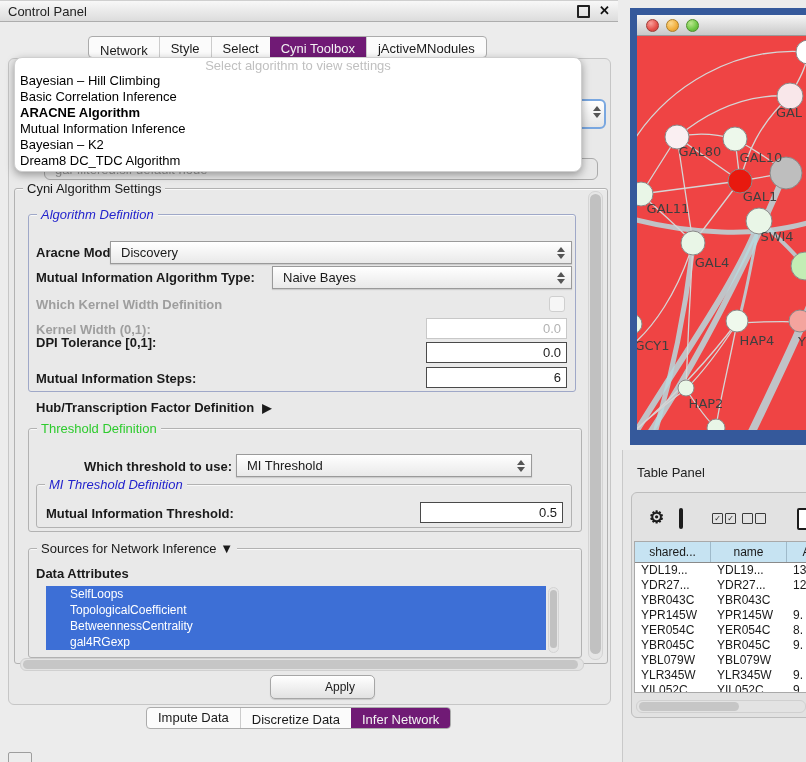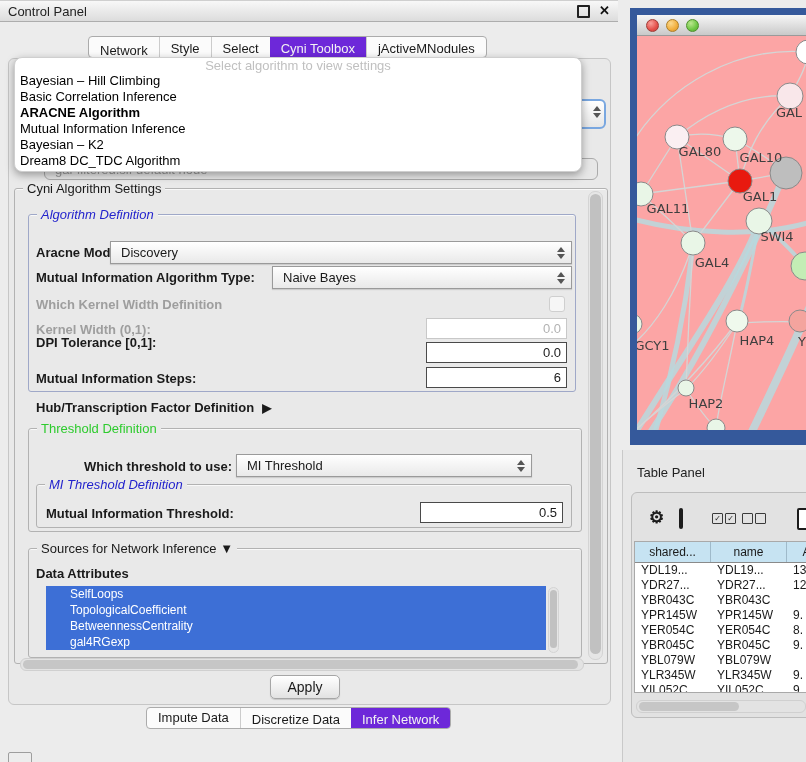--- a/index.html
+++ b/index.html
@@ -10,21 +10,21 @@
   .titlebar{left:0;top:8;width:618px;height:22px;
     background:linear-gradient(#F8F8F8,#DCDCDC);border-top:1px solid #CFCFCF;
     border-bottom:1px solid #ADADAD;display:flex;align-items:center;padding:0 8px;box-sizing:border-box;}
   .titlebar .t{font-size:13px;color:#222;}
   .win-icons{margin-left:auto;display:flex;align-items:center;gap:9px;}
   .float-ico{width:9px;height:9px;border:2px solid #222;border-radius:1px;}
   .close-ico{font-size:13px;font-weight:bold;color:#111;line-height:12px;}
   .tabbar{display:flex;border:1px solid #ABABAB;border-radius:4px;overflow:hidden;background:#FBFBFB;height:22px;box-sizing:border-box;}
   .tab{padding:2px 11px 0 11px;font-size:13px;color:#1a1a1a;border-left:1px solid #CCC;display:flex;align-items:center;gap:4px;}
   .tab:first-child{border-left:none;flex-direction:column;}
-  .tab.active{background:#6d28d9;color:#F3F3F3;border-left:none;justify-content:center;}
+  .tab.active{background:#701a75;color:#F3F3F3;border-left:none;justify-content:center;}
   .panel{left:8px;top:58px;width:601px;height:645px;background:#E9E9E9;
     border:1px solid #C6C6C6;border-radius:6px;}
   
   .dropdown{left:14px;top:57px;width:566px;height:113px;background:#FFFFFF;
     border:1px solid #CFCFCF;border-radius:8px;box-shadow:0 3px 8px rgba(0,0,0,0.35);
     z-index:30;overflow:hidden;}
   .dd-ph{height:15px;text-align:center;color:#C0C0C0;font-size:13px;line-height:15px;}
   .dd-item{height:16px;line-height:16px;font-size:13px;padding-left:5px;color:#000;}
   .dd-item.sel{font-weight:bold;}
   
@@ -50,31 +50,31 @@
   .tfield.dis{border:1px solid #C8C8C8;color:#B2B2B2;}
   .cb{position:absolute;width:14px;height:14px;border:1px solid #CFCFCF;border-radius:3px;background:#F6F6F6;}
   .arrow-r{display:inline-block;margin-left:8px;font-size:12px;}
   .list{left:46px;top:586px;width:500px;}
   .list-item{height:16px;line-height:16px;background:#3D6FD6;color:#FFF;font-size:12px;padding-left:24px;}
   .vtrack{background:#E6E6E6;border:1px solid #D4D4D4;border-radius:7px;}
   .vthumb{position:absolute;left:1px;right:1px;background:#C1C1C1;border-radius:6px;}
   .htrack{background:#E3E3E3;border:1px solid #D0D0D0;border-radius:6px;}
   .hthumb{position:absolute;top:1px;bottom:1px;background:#C6C6C6;border-radius:5px;}
   .btn{border:1px solid #A6A6A6;border-radius:5px;background:linear-gradient(#FFFFFF,#E2E2E2);
-    font-size:14px;display:flex;align-items:center;justify-content:center;box-shadow:0 1px 1px rgba(0,0,0,.15);}
+    font-size:12px;display:flex;align-items:center;justify-content:center;box-shadow:0 1px 1px rgba(0,0,0,.15);padding-left:35px;}
   
   .netwin{left:630px;top:8px;width:176px;height:437px;box-sizing:border-box;
     border:7px solid #35599B;border-right:none;border-bottom:16px solid #35599B;background:#FFF;}
   .net-titlebar{height:20px;background:linear-gradient(#F6F6F6,#C9C9C9);border-bottom:1px solid #9A9A9A;
     display:flex;align-items:center;padding-left:9px;gap:7px;}
   .light{width:13px;height:13px;border-radius:50%;box-sizing:border-box;}
   .light.red{background:radial-gradient(circle at 35% 30%,#F9A09A,#E4504A 60%,#C63C38);border:1px solid #9E3B36;}
   .light.yellow{background:radial-gradient(circle at 35% 30%,#FBD98E,#F1AE3D 60%,#D2912C);border:1px solid #AD7E27;}
   .light.green{background:radial-gradient(circle at 35% 30%,#BCE78F,#6DC643 60%,#57A532);border:1px solid #4D8F2C;}
-  .canvas{position:relative;width:169px;height:394px;background:#fca5a5;overflow:hidden;}
+  .canvas{position:relative;width:169px;height:394px;background:#ef4444;overflow:hidden;}
   
   .tp-strip{left:622px;top:450px;width:184px;height:312px;background:#E7E7E7;border-left:1px solid #C9C9C9;}
   .tp-title{left:637px;top:465px;font-size:13px;color:#222;}
   .tp-box{left:631px;top:492px;width:180px;height:224px;background:#E2E2E2;
     border:1px solid #BDBDBD;border-radius:6px;}
   .gear{font-size:17px;font-weight:bold;color:#1C1C1C;line-height:18px;}
   .colico{width:15px;height:14px;border:2px solid #1C1C1C;border-radius:2px;position:relative;}
   .colico::after{content:"";position:absolute;left:50%;top:0;bottom:0;width:2px;background:#1C1C1C;transform:translateX(-50%);}
   .mini-cb{width:9px;height:9px;border:1.5px solid #3A3A3A;border-radius:1px;display:inline-flex;
     align-items:center;justify-content:center;font-size:8px;line-height:8px;color:#222;}

